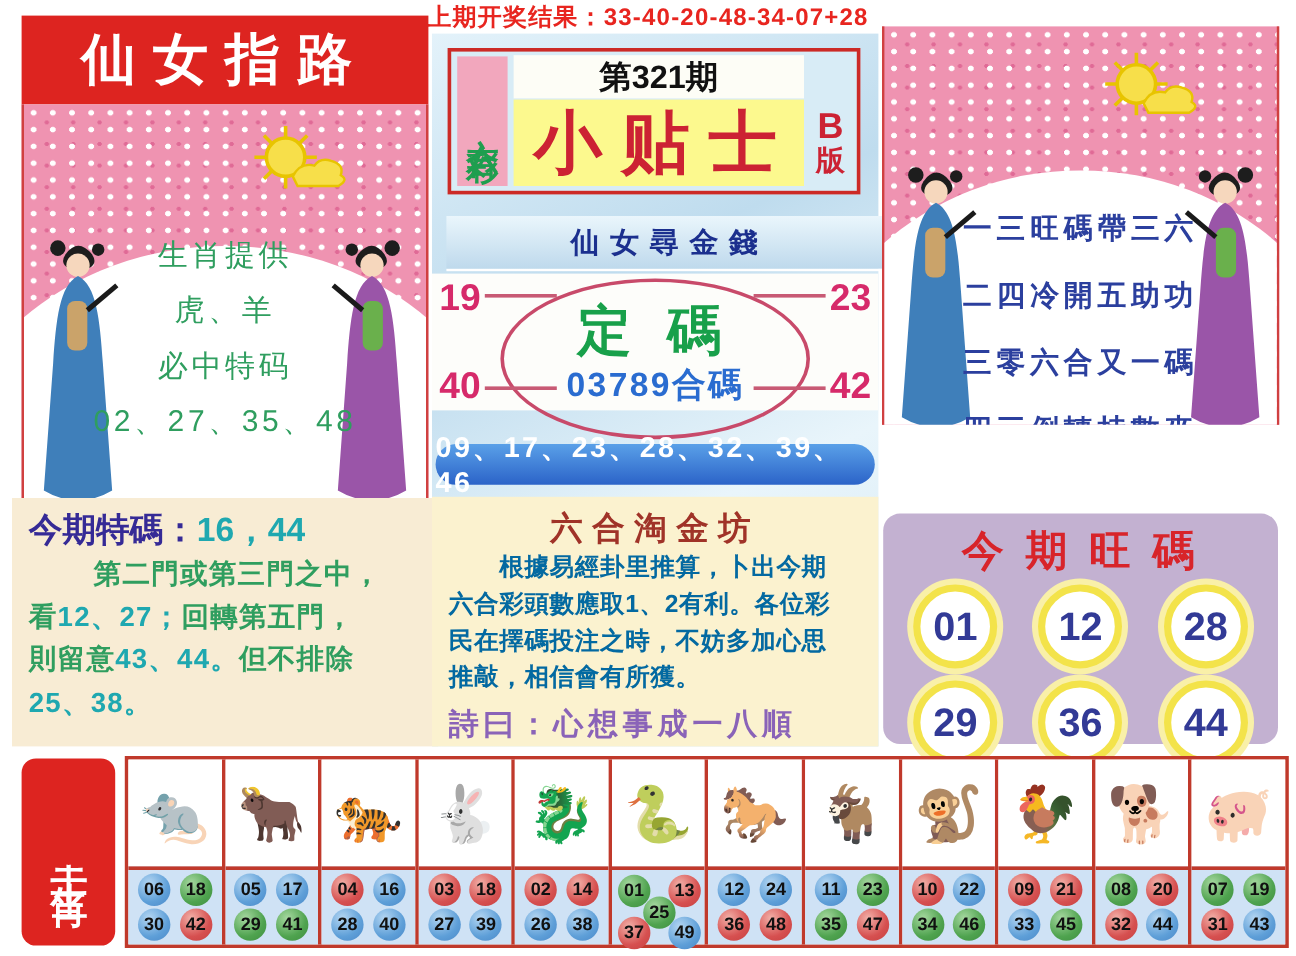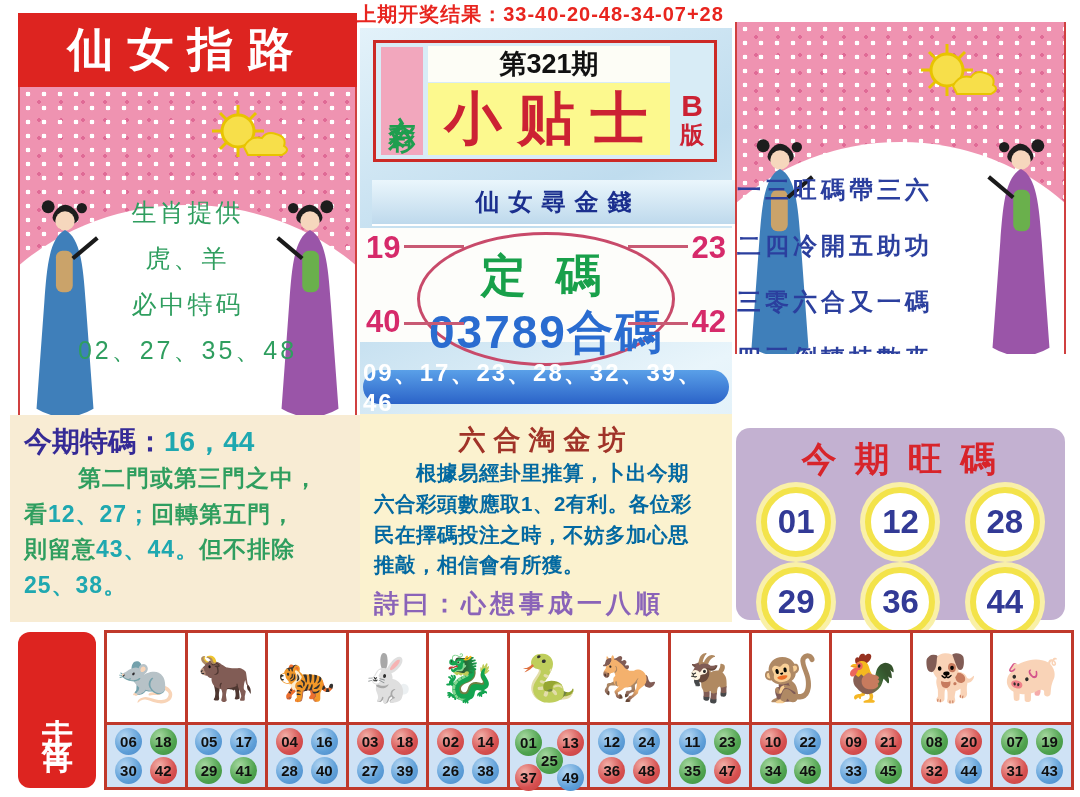--- a/index.html
+++ b/index.html
@@ -55,39 +55,39 @@
   #subtitle{position:absolute;left:12px;top:152px;width:100%;height:44px;
             background:linear-gradient(#eaf6fc,#bed9ec);border-bottom:2px solid #fff;
             display:flex;align-items:center;justify-content:center;
             color:#1b2f8e;font-size:24px;font-weight:bold;letter-spacing:9px;}
   #oval-panel{position:absolute;left:0;top:200px;width:100%;height:114px;background:#fdfdfa;}
   #oval{position:absolute;left:50%;top:4px;transform:translateX(-50%);width:252px;height:128px;
         border:3px solid #c84a6a;border-radius:50%;}
   #oval-title{position:absolute;left:0;right:0;top:18px;text-align:center;color:#18a04a;
               font-size:45px;font-weight:bold;letter-spacing:30px;padding-left:20px;}
   #oval-code{position:absolute;left:0;right:0;top:74px;text-align:center;color:#2a6cd0;
-             font-size:46px;font-weight:bold;letter-spacing:2px;}
+             font-size:28px;font-weight:bold;letter-spacing:2px;}
   .corner{position:absolute;color:#d62a6a;font-size:31px;font-weight:bold;}
   .cline{position:absolute;height:3px;background:#c85a74;width:60px;}
   
   #numbers-bar{position:absolute;left:3px;right:3px;top:342px;height:34px;border-radius:18px;
                background:linear-gradient(#5aa0e8,#2b63c8);display:flex;align-items:center;justify-content:center;
                color:#fff;font-size:24px;font-weight:bold;letter-spacing:2px;}
   
   #article{position:absolute;left:0;right:0;top:386px;height:208px;background:#fbf2cf;
            padding:8px 14px 0 14px;box-sizing:border-box;}
   #article-title{text-align:center;color:#a03328;font-size:27px;font-weight:bold;letter-spacing:8px;}
   .art-line{color:#0369a1;font-size:20.5px;font-weight:bold;line-height:1.5;letter-spacing:.5px;}
   .art-line:first-of-type{text-indent:42px;}
   #poem{color:#8a63b8;font-size:25px;font-weight:bold;letter-spacing:4px;margin-top:6px;}
   
   #right-panel{position:absolute;left:735px;top:22px;width:331px;height:600px;}
   #rp-banner{height:72px;font-size:44px;letter-spacing:12px;}
   #rp-scene{height:332px;}
-  #rp-verse{position:absolute;left:0;right:0;top:128px;text-align:left;z-index:3;}
+  #rp-verse{position:absolute;left:0;right:0;top:128px;text-align:center;z-index:3;}
   #rp-verse .verse-line{color:#2b3f9e;font-weight:bold;font-size:24px;letter-spacing:4px;margin:24px 0;}
   #hot-box{position:absolute;left:1px;right:1px;top:406px;height:192px;background:#c3b1d1;border-radius:14px;}
   #hot-title{text-align:center;color:#d8242a;font-size:35px;font-weight:bold;letter-spacing:18px;
              padding:8px 0 2px 14px;}
   #hot-grid{display:grid;grid-template-columns:repeat(3,1fr);row-gap:10px;justify-items:center;padding:2px 8px;}
   .hot-ball{width:58px;height:58px;border-radius:50%;background:#fff;border:6px solid #f3e34a;
             box-shadow:0 0 0 5px #f9f0a8;display:flex;align-items:center;justify-content:center;
             color:#323a96;font-size:33px;font-weight:bold;}
   
   #zodiac{position:absolute;left:16px;top:630px;width:1058px;height:162px;}

